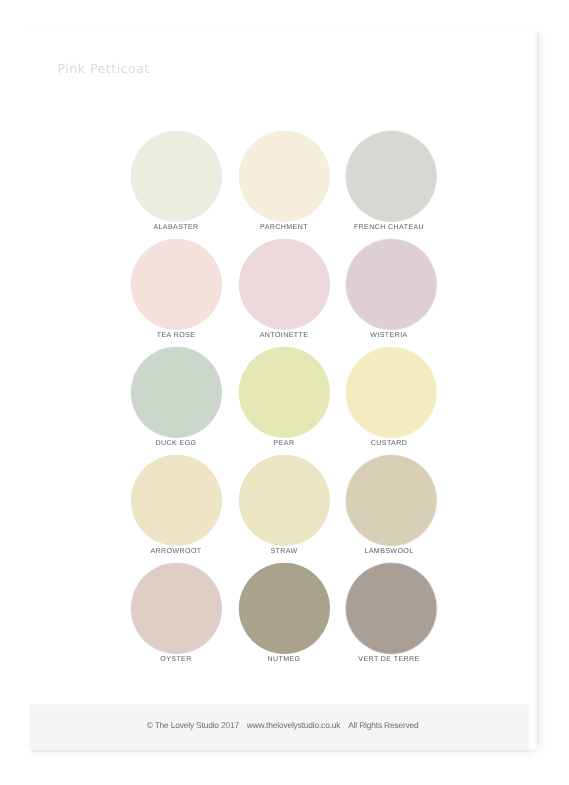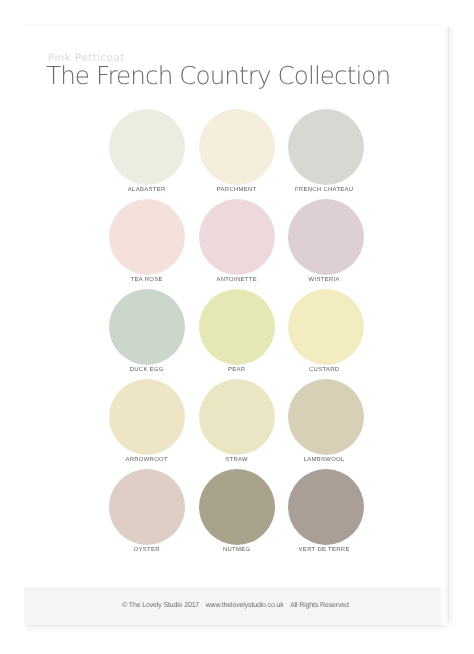--- a/index.html
+++ b/index.html
@@ -146,21 +146,20 @@
   .footer-text .seg2 { margin-right: 6.6px; }
 </style>
 </head>
 <body>
 
 <div id="stage">
   <div class="page-shadow-right"></div>
   <div class="page-shadow-bottom"></div>
   <div class="page">
     <div class="brand">Pink Petticoat</div>
-    <div class="title">The French Country Collection</div>
     <div class="grid" id="grid">
         <div class="swatch" style="left: 77.5px; top: 84px;">
           <div class="dot" style="background: rgb(237, 236, 224);"></div>
           <div class="label">ALABASTER</div>
         </div>
         <div class="swatch" style="left: 167.5px; top: 84px;">
           <div class="dot" style="background: rgb(245, 238, 221);"></div>
           <div class="label">PARCHMENT</div>
         </div>
         <div class="swatch col3" style="left: 257px; top: 84px;">

